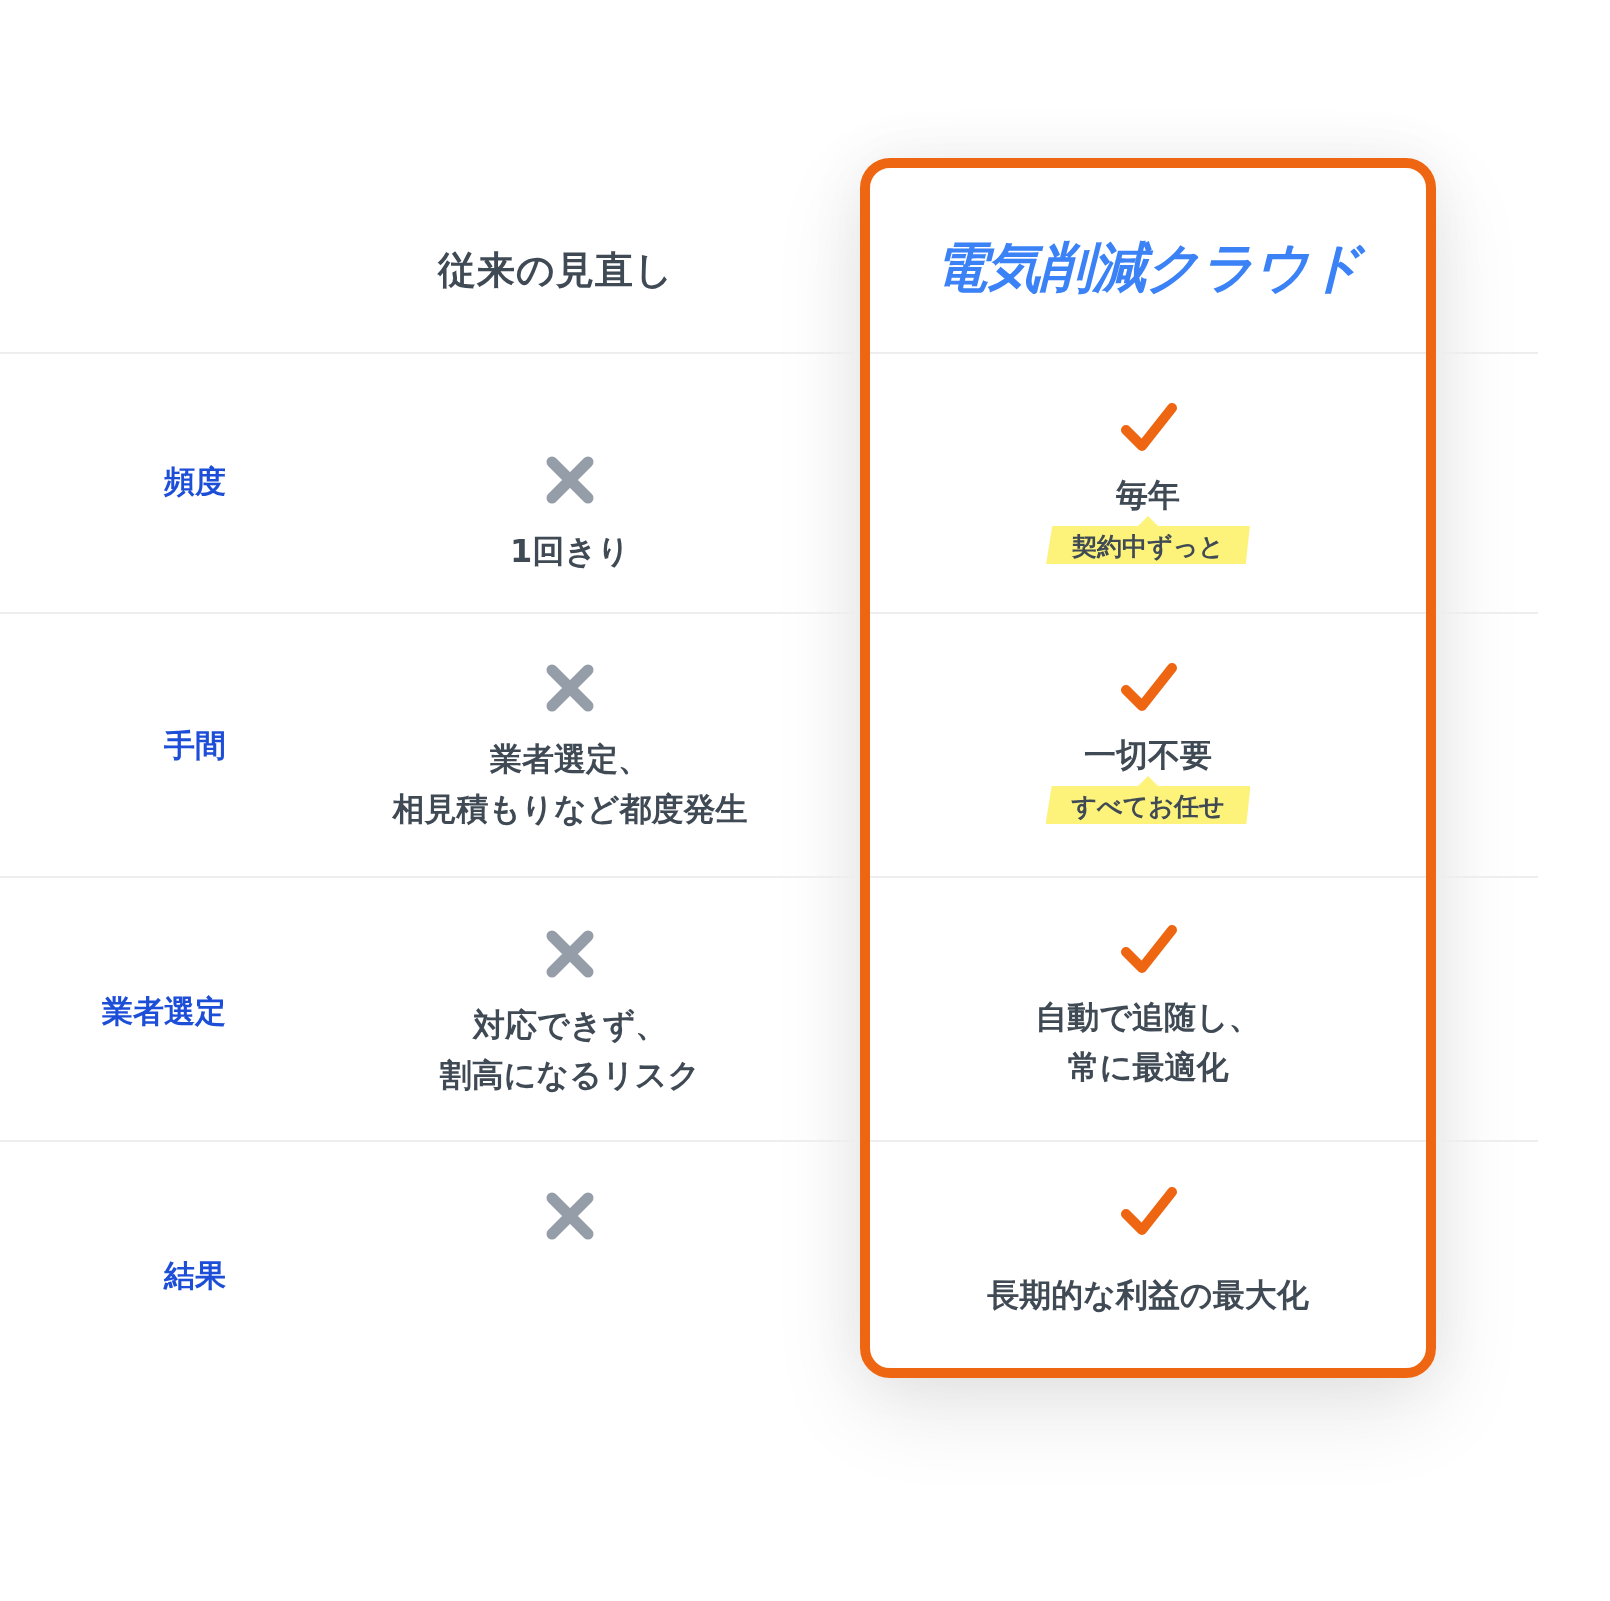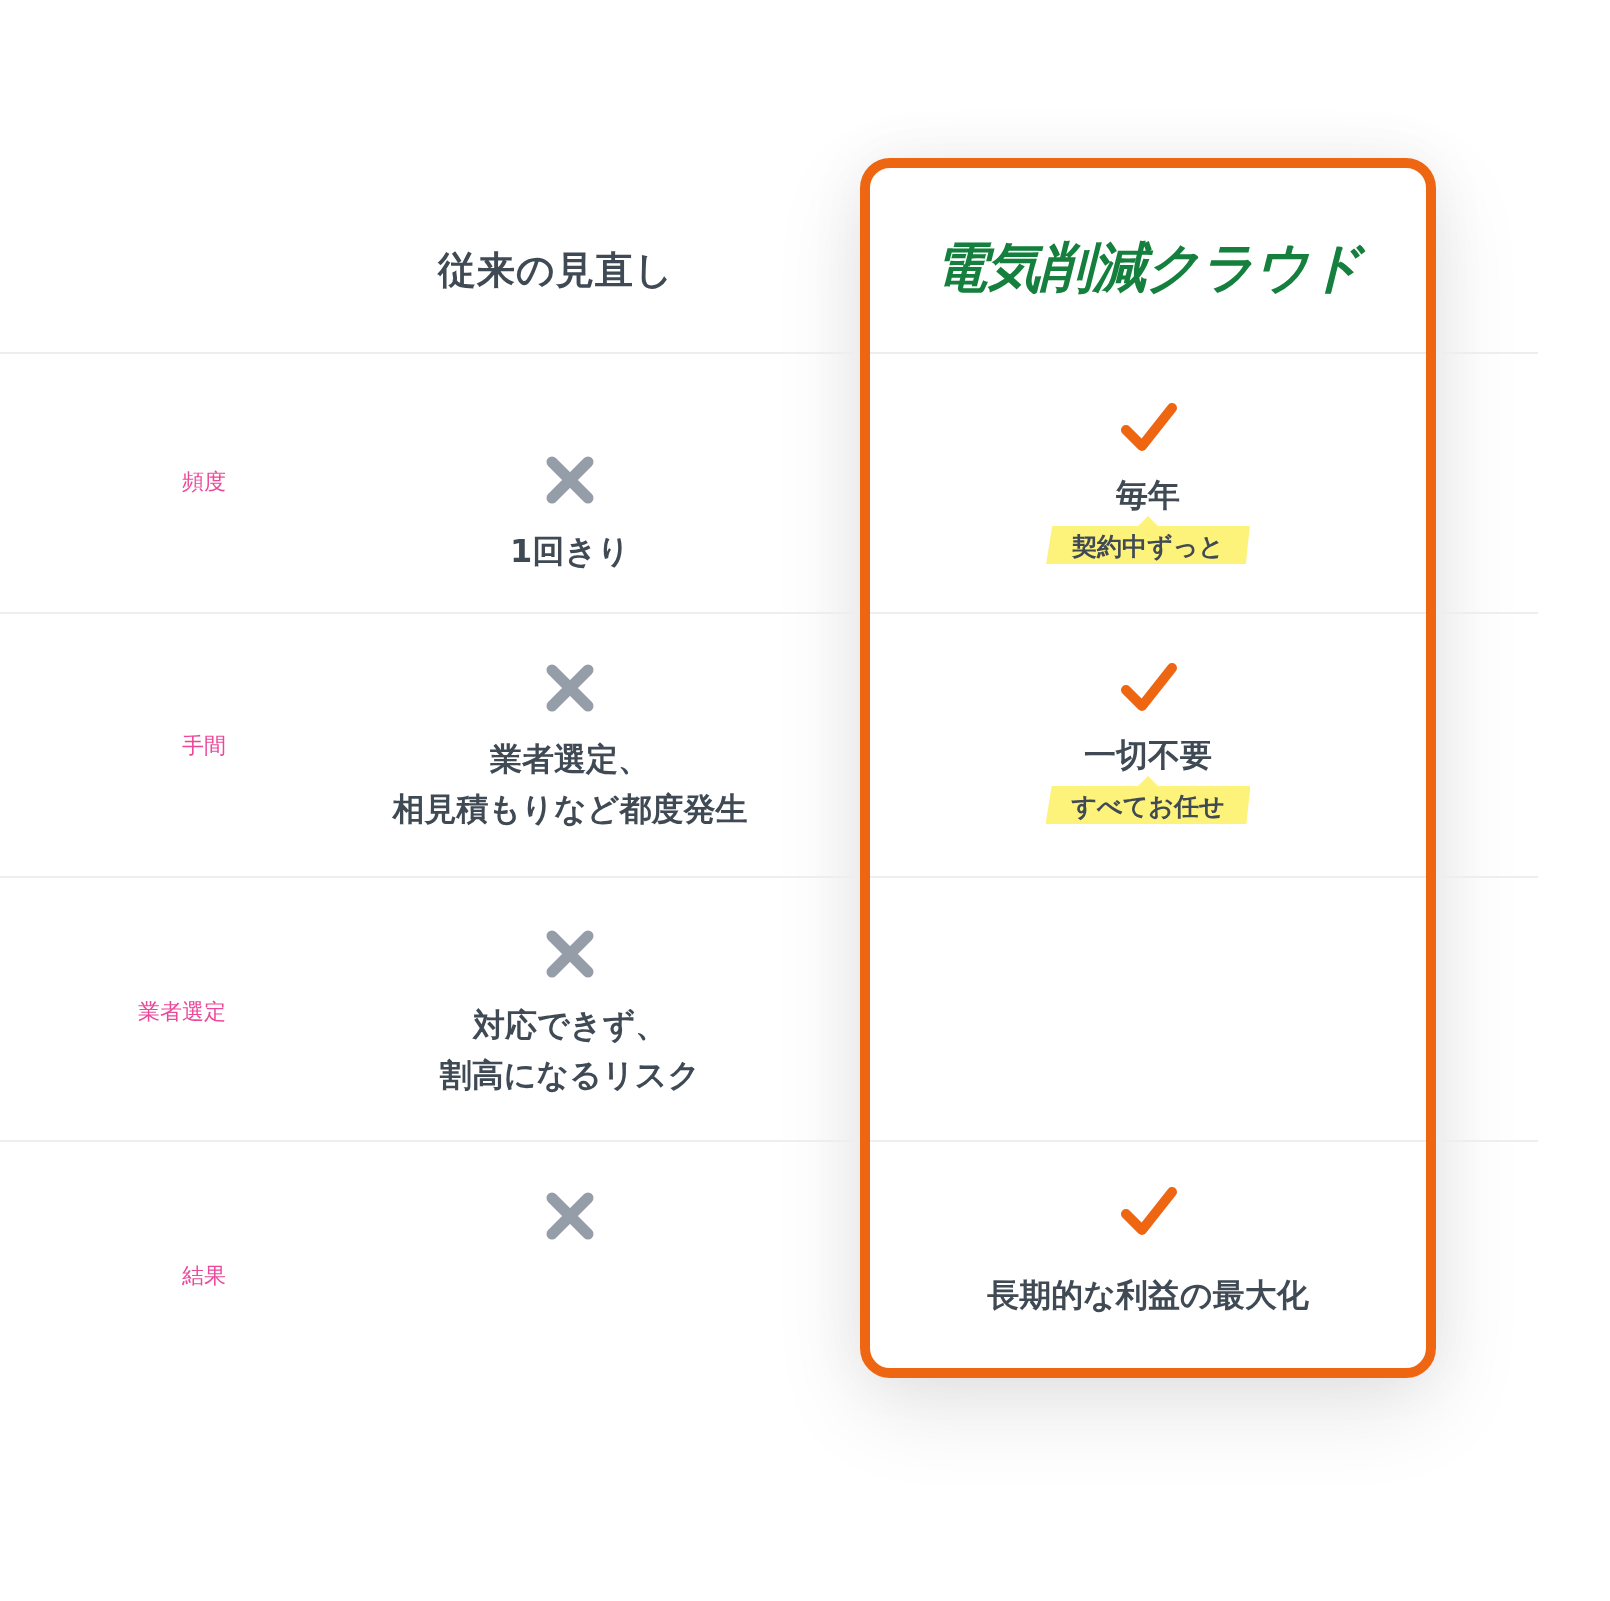--- a/index.html
+++ b/index.html
@@ -42,31 +42,31 @@
       position: absolute;
       left: 346px; width: 420px; top: 240px; height: 60px;
       display: flex; align-items: center; justify-content: center;
       font-size: 38px; font-weight: bold; color: #404a55;
       letter-spacing: 1px;
     }
     .col-header-brand {
       position: absolute;
       left: 870px; width: 556px; top: 228px; height: 80px;
       display: flex; align-items: center; justify-content: center;
-      font-size: 54px; font-weight: bold; color: #15803d;
+      font-size: 54px; font-weight: bold; color: #3b82f6;
       letter-spacing: -1px;
       font-style: italic;
       z-index: 6;
     }
 
     
     .row-label {
       position: absolute; left: 0; width: 226px;
       display: flex; align-items: center; justify-content: flex-end;
-      font-size: 22px; font-weight: normal; color: #ec4899;
+      font-size: 31px; font-weight: bold; color: #1d4ed8;
     }
     .cell {
       position: absolute;
       display: flex; flex-direction: column; align-items: center;
       text-align: center;
     }
     .cell-old { left: 360px; width: 420px; }
     .cell-new { left: 870px; width: 556px; z-index: 6; }
 
     .icon-x, .icon-check { width: 64px; height: 64px; display: block; }
@@ -156,20 +156,27 @@
   </div>
 
   <div class="row-label" style="top:982px;height:60px">業者選定</div>
   <div class="cell cell-old" style="top:922px">
     <svg class="icon-x" viewBox="0 0 64 64">
       <path d="M14 14 L50 50 M50 14 L14 50" stroke="#959ea8" stroke-width="11" stroke-linecap="round"></path>
     </svg>
     <div class="cell-text">対応できず、
 割高になるリスク</div>
   </div>
+  <div class="cell cell-new" style="top:918px">
+    <svg class="icon-check" viewBox="0 0 64 64">
+      <path d="M10 34 L26 50 L56 12" stroke="#ee6611" stroke-width="10" stroke-linecap="round" stroke-linejoin="round" fill="none"></path>
+    </svg>
+    <div class="cell-text">自動で追随し、
+常に最適化</div>
+  </div>
 
   <div class="row-label" style="top:1246px;height:60px">結果</div>
   <div class="cell cell-old" style="top:1184px">
     <svg class="icon-x" viewBox="0 0 64 64">
       <path d="M14 14 L50 50 M50 14 L14 50" stroke="#959ea8" stroke-width="11" stroke-linecap="round"></path>
     </svg>
   </div>
   <div class="cell cell-new" style="top:1180px">
     <svg class="icon-check" viewBox="0 0 64 64">
       <path d="M10 34 L26 50 L56 12" stroke="#ee6611" stroke-width="10" stroke-linecap="round" stroke-linejoin="round" fill="none"></path>

